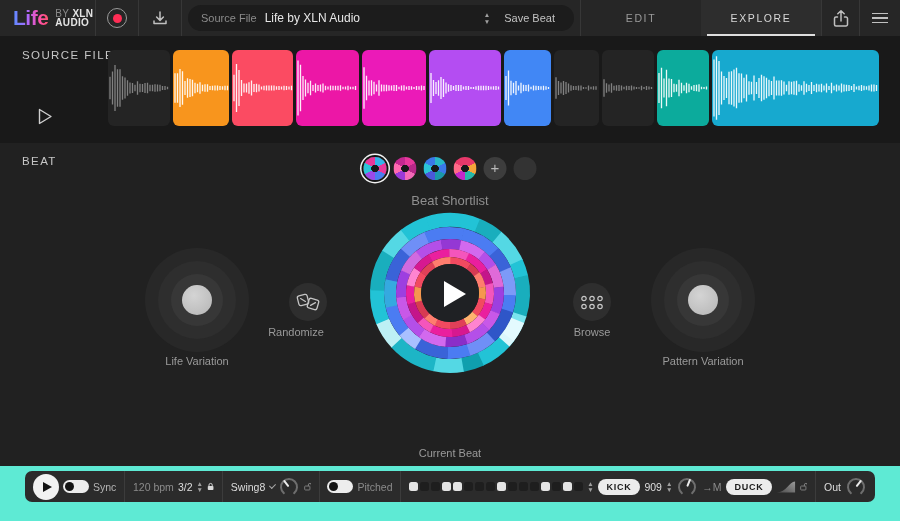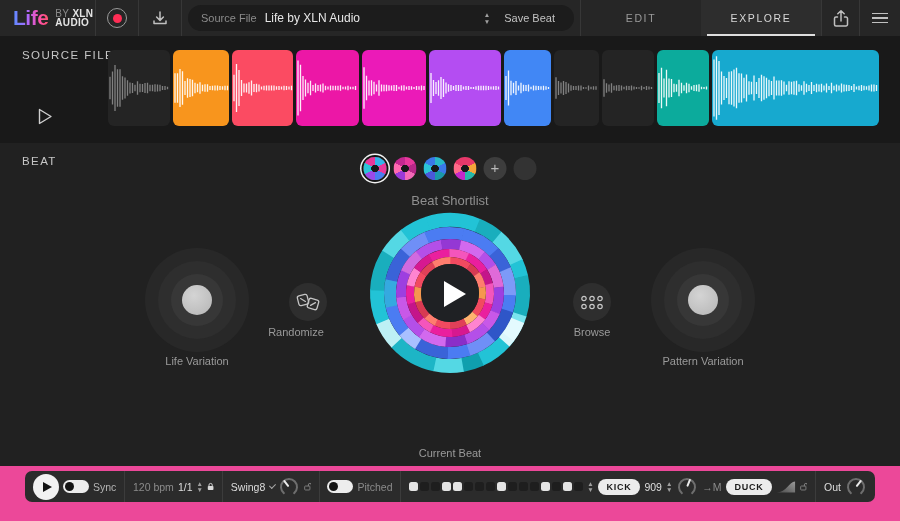--- a/index.html
+++ b/index.html
@@ -71,21 +71,21 @@
     white-space:nowrap; }
   .round-btn { position:absolute; width:38px; height:38px; border-radius:50%; background:#2e2e2e;
     display:flex; align-items:center; justify-content:center; }
   #beat-rings { position:absolute; left:360px; top:60px; }
   .mini-knobs { position:absolute; left:50%; transform:translateX(-50%); top:258px;
     display:flex; gap:9px; }
   .mini-knob { width:64px; display:flex; flex-direction:column; align-items:center; gap:2px; }
   .mini-knob .lbl { font-size:11px; color:#9a9a9a; }
 
   
-  .transport { position:relative; height:55px; background:#ec4899; }
+  .transport { position:relative; height:55px; background:#5eead4; }
   .t-pill { position:absolute; left:25px; right:25px; top:5px; height:31px; border-radius:7px;
     background:#2b2b2b; display:flex; align-items:center; gap:4px; padding:0 8px; }
   .t-div { width:1px; height:31px; background:#3c3c3c; margin:0 4px; }
   .t-play { width:26px; height:26px; border-radius:50%; background:#f2f2f2;
     display:flex; align-items:center; justify-content:center; flex:none; }
   .t-play i { display:block; width:0; height:0; border-left:9px solid #141414;
     border-top:5.5px solid transparent; border-bottom:5.5px solid transparent; margin-left:3px; }
   .toggle { width:26px; height:13px; border-radius:7px; background:#ededed; display:flex;
     align-items:center; padding-left:2px; flex:none; }
   .toggle i { width:9px; height:9px; border-radius:50%; background:#141414; display:block; }
@@ -618,21 +618,21 @@
     <div class="t-pill">
       <div class="t-play">
           <i></i>
         </div>
       <span class="toggle">
           <i></i>
         </span>
       <span class="t-lab lt">Sync</span>
       <div class="t-div"></div>
       <span class="t-lab">120 bpm</span>
-      <span class="t-val">1/1</span>
+      <span class="t-val">3/2</span>
       <span class="stepper">
           <i>▲</i>
           <i>▼</i>
         </span>
       <svg width="11" height="13" viewBox="0 0 11 13">
         <path d="M3 6 V4.3 a2.5 2.5 0 0 1 5 0 V6" fill="none" stroke="#d8d8d8" stroke-width="1.4"></path>
         <rect x="1.2" y="5.8" width="8.6" height="6.2" rx="1.2" fill="#d8d8d8"></rect>
       </svg>
       <div class="t-div"></div>
       <span class="t-val">Swing8</span>

